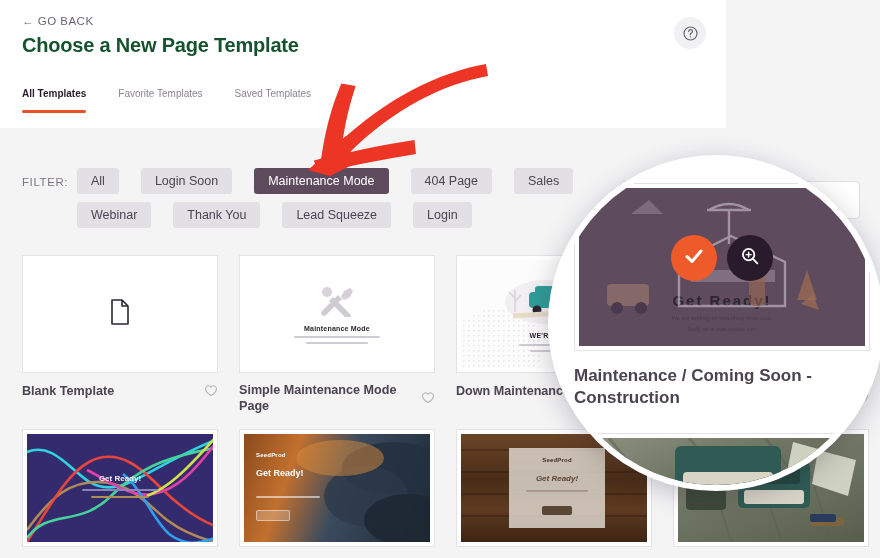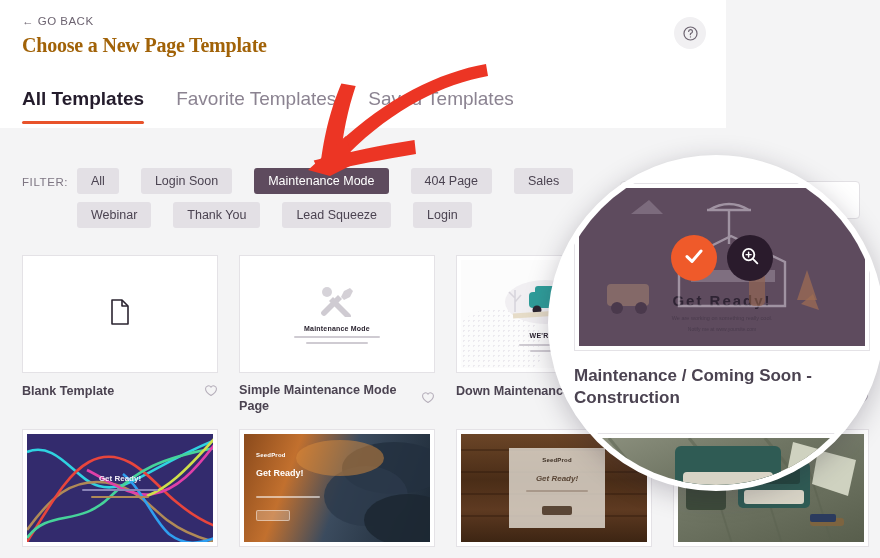--- a/index.html
+++ b/index.html
@@ -16,33 +16,33 @@
     position: absolute; left: 0; top: 0; width: 726px; height: 128px;
     background: #ffffff;
   }
   .go-back {
     position: absolute; left: 22px; top: 15px;
     font-size: 11.5px; letter-spacing: .5px; color: #6d6471;
     text-decoration: none; font-weight: 400;
   }
   .page-title {
     position: absolute; left: 22px; top: 34px;
-    font-size: 20px; font-weight: bold; color: #a16207; letter-spacing: -.2px; font-family: Liberation Serif, serif;
+    font-size: 20px; font-weight: bold; color: #14532d; letter-spacing: -.2px;
   }
   .help-btn {
     position: absolute; right: 20px; top: 17px;
     width: 32px; height: 32px; border-radius: 50%;
     background: #f1f0f2; display: flex; align-items: center; justify-content: center;
     cursor: pointer;
   }
   .help-btn svg { display: block; }
 
   .tabs { position: absolute; left: 22px; top: 88px; display: flex; gap: 32px; }
   .tab {
-    font-size: 19px; color: #8b8391; padding-bottom: 14px; cursor: pointer;
+    font-size: 10px; color: #8b8391; padding-bottom: 14px; cursor: pointer;
     position: relative; white-space: nowrap;
   }
   .tab.active { color: #241c2c; font-weight: bold; }
   .tab.active::after {
     content: ""; position: absolute; left: 0; right: 0; bottom: 0;
     height: 3px; background: #e8532b; border-radius: 2px;
   }
 
   
   .filterbar { position: absolute; left: 0; top: 128px; width: 880px; height: 105px; background: #f4f4f5; }

